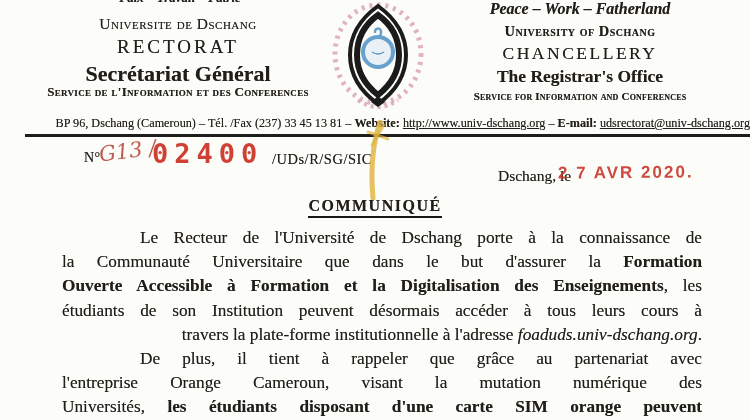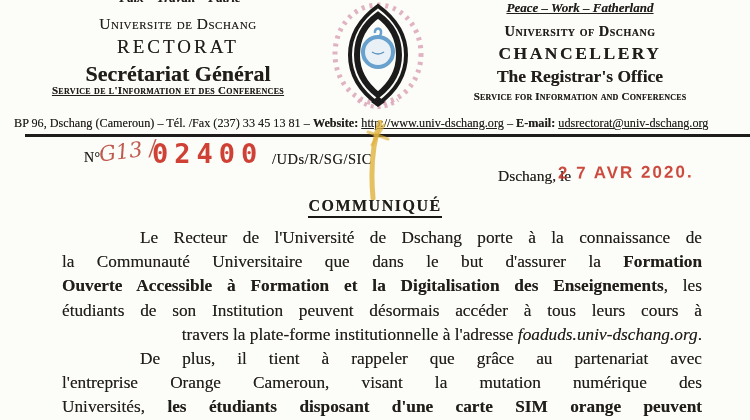--- a/index.html
+++ b/index.html
@@ -6,30 +6,30 @@
   .page{position:relative;width:750px;height:420px;background:#fcfcf8;overflow:hidden;
         font-family:"Liberation Serif",serif;color:#211e1a;
         text-shadow:0 0 .4px rgba(30,25,20,.55);}
   .abs{position:absolute;}
   .ctr{text-align:center;}
   
   .motto-fr{left:40px;top:-10px;width:280px;font-size:13px;font-weight:bold;font-style:italic;}
   .uni-fr{left:28px;top:15px;width:300px;font-weight:normal;font-size:15.5px;font-variant:small-caps;letter-spacing:.5px;}
   .org-fr{left:28px;top:36px;width:300px;font-size:19px;letter-spacing:3px;}
   .office-fr{left:28px;top:61px;width:300px;font-weight:bold;font-size:22px;}
-  .svc-fr{left:8px;top:84px;width:320px;font-size:11px;font-weight:600;font-variant:small-caps;letter-spacing:.3px;text-decoration:underline;}
+  .svc-fr{left:18px;top:84px;width:320px;font-size:13px;font-weight:600;font-variant:small-caps;letter-spacing:.3px;}
   
-  .motto-en{left:460px;top:0px;width:240px;font-size:13px;font-weight:bold;font-style:italic;text-decoration:underline;}
+  .motto-en{left:460px;top:0px;width:240px;font-size:16px;font-weight:bold;font-style:italic;}
   .uni-en{left:430px;top:23px;width:300px;font-weight:bold;font-size:14.5px;font-variant:small-caps;letter-spacing:.5px;}
-  .org-en{left:430px;top:43px;width:300px;font-size:17.5px;letter-spacing:2.5px;font-weight:bold;}
+  .org-en{left:430px;top:43px;width:300px;font-size:17.5px;letter-spacing:2.5px;}
   .office-en{left:430px;top:66px;width:300px;font-weight:bold;font-size:17.5px;}
   .svc-en{left:425px;top:90px;width:310px;font-size:11px;font-weight:600;font-variant:small-caps;letter-spacing:.2px;}
   .logo{left:330px;top:2px;width:96px;height:112px;}
   
-  .contact{left:14px;top:116px;width:736px;font-size:12.2px;text-align:left;white-space:nowrap;}
+  .contact{left:14px;top:116px;width:736px;font-size:12.2px;text-align:right;white-space:nowrap;}
   .contact .lbl{font-weight:bold;}
   .contact .lnk{text-decoration:underline;color:#211e1a;}
   .rule{left:25px;top:134px;width:725px;height:3px;background:#1f1d1b;}
   
   .refno{left:84px;top:150px;font-size:14px;letter-spacing:.5px;}
   .handred{left:99px;top:139px;font-family:"DejaVu Serif",serif;font-style:italic;font-size:21px;
            color:#bf5a50;transform:rotate(-7deg);text-shadow:none;}
   .stampno{left:152px;top:138px;font-family:"DejaVu Sans Mono",monospace;font-weight:bold;font-size:27px;
            letter-spacing:6px;color:#cc372a;text-shadow:none;opacity:.95;}
   .refsuf{left:272px;top:151px;font-size:14.5px;letter-spacing:.5px;}

